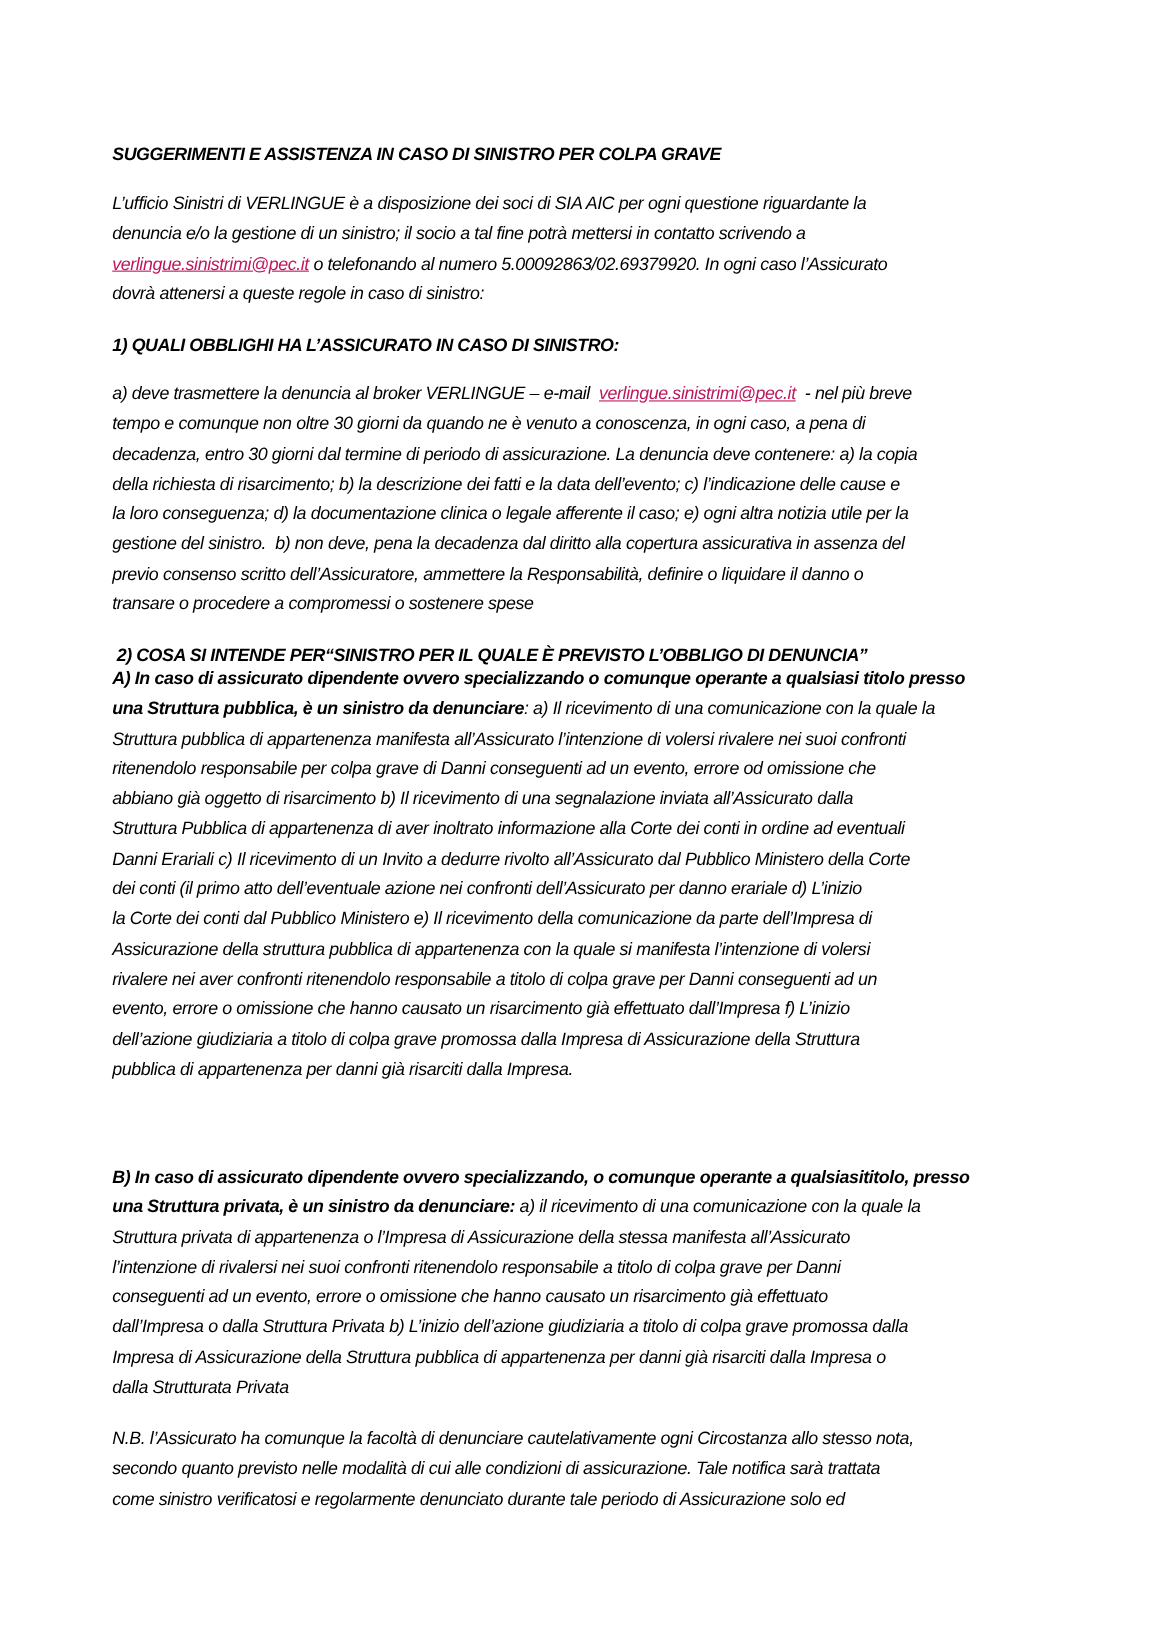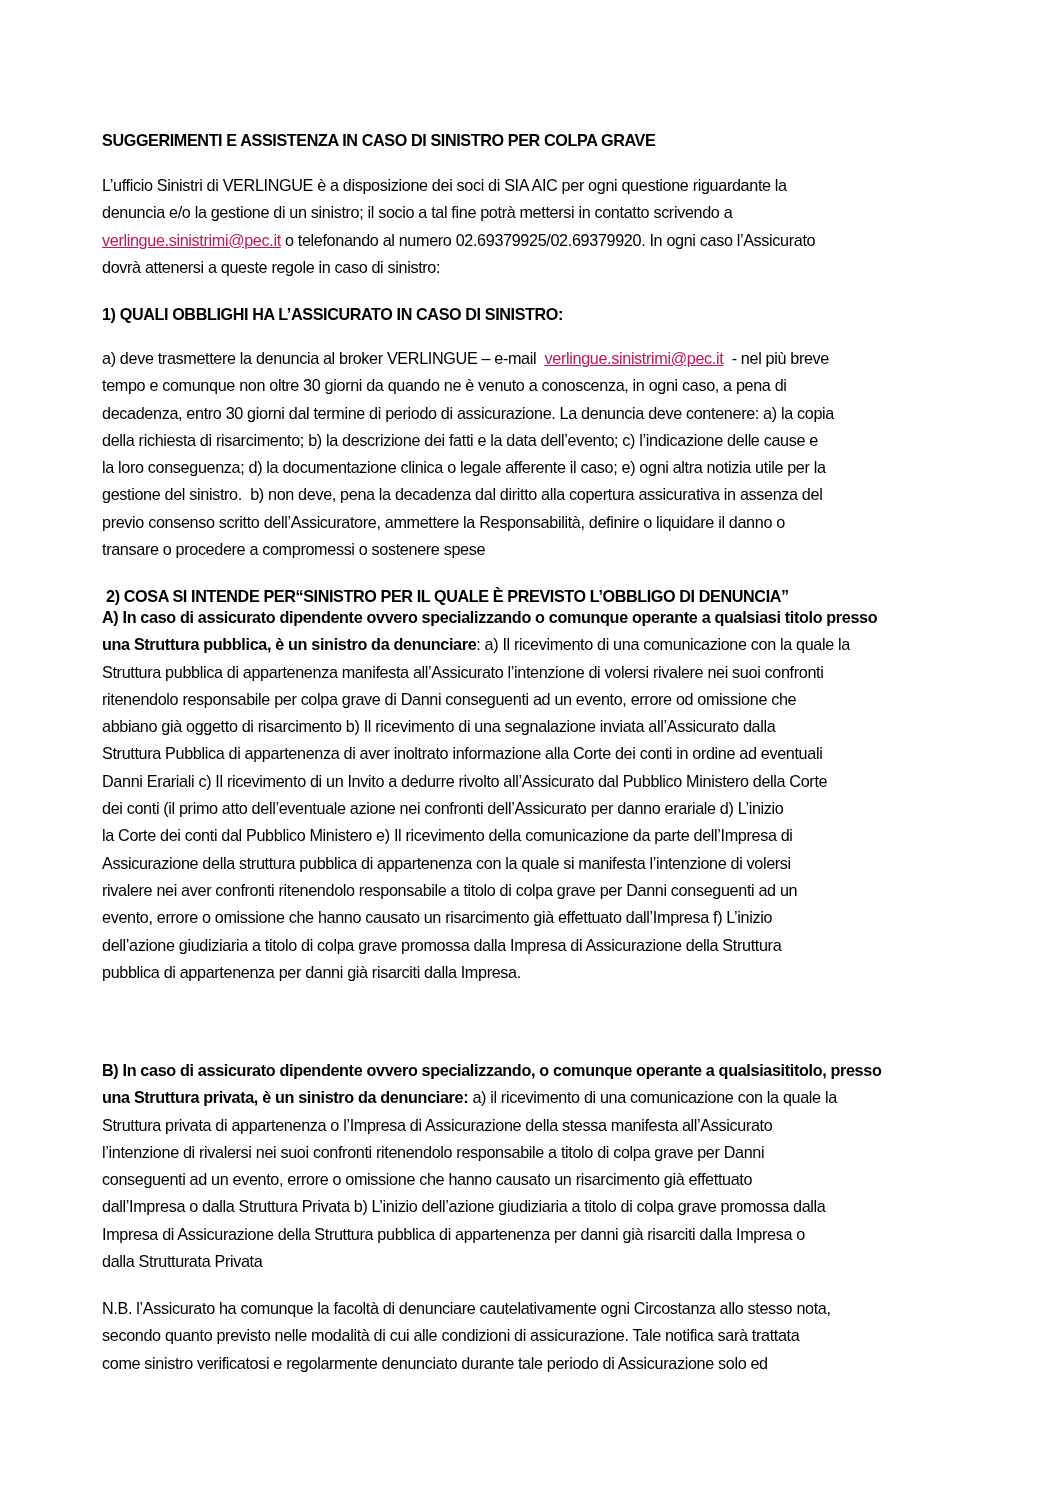--- a/index.html
+++ b/index.html
@@ -5,39 +5,39 @@
   html, body { margin: 0; padding: 0; background: #ffffff; }
   body { width: 1058px; height: 1497px; position: relative; overflow: hidden; }
   .page {
     position: absolute; left: 0; top: 0; width: 1058px; height: 1497px;
     background: #ffffff; color: #000000;
     font-family: "Liberation Sans", "DejaVu Sans", sans-serif;
   }
   .block { position: absolute; left: 102px; width: 860px; }
   .line {
     display: block; white-space: nowrap; font-size: 16.2px; line-height: 27.3px;
-    letter-spacing: -0.35px; transform-origin: left center;
+    letter-spacing: -0.35px; transform-origin: left center; font-style: italic;
   }
   .heading .line { font-weight: bold; font-size: 16.2px; letter-spacing: -0.4px; }
   .b { font-weight: bold; }
   a.link { color: #be185d; text-decoration: underline; }
 </style>
 </head>
 <body>
 
 <div class="page">
 
   <div class="block heading" style="top:127px;">
     <span class="line">SUGGERIMENTI E ASSISTENZA IN CASO DI SINISTRO PER COLPA GRAVE</span>
   </div>
 
   <div class="block" style="top:172px;">
     <span class="line">L’ufficio Sinistri di VERLINGUE è a disposizione dei soci di SIA AIC per ogni questione riguardante la</span>
     <span class="line">denuncia e/o la gestione di un sinistro; il socio a tal fine potrà mettersi in contatto scrivendo a</span>
-    <span class="line"><a class="link">verlingue.sinistrimi@pec.it</a><span> o telefonando al numero 02.69379925/02.69379920. In ogni caso l’Assicurato</span></span>
+    <span class="line"><a class="link">verlingue.sinistrimi@pec.it</a><span> o telefonando al numero 5.00092863/02.69379920. In ogni caso l’Assicurato</span></span>
     <span class="line">dovrà attenersi a queste regole in caso di sinistro:</span>
   </div>
 
   <div class="block heading" style="top:301px;">
     <span class="line">1) QUALI OBBLIGHI HA L’ASSICURATO IN CASO DI SINISTRO:</span>
   </div>
 
   <div class="block" style="top:345px;">
     <span class="line"><span style="white-space:pre;">a) deve trasmettere la denuncia al broker VERLINGUE – e-mail  </span><a class="link">verlingue.sinistrimi@pec.it</a><span style="white-space:pre;">  - nel più breve</span></span>
     <span class="line">tempo e comunque non oltre 30 giorni da quando ne è venuto a conoscenza, in ogni caso, a pena di</span>

